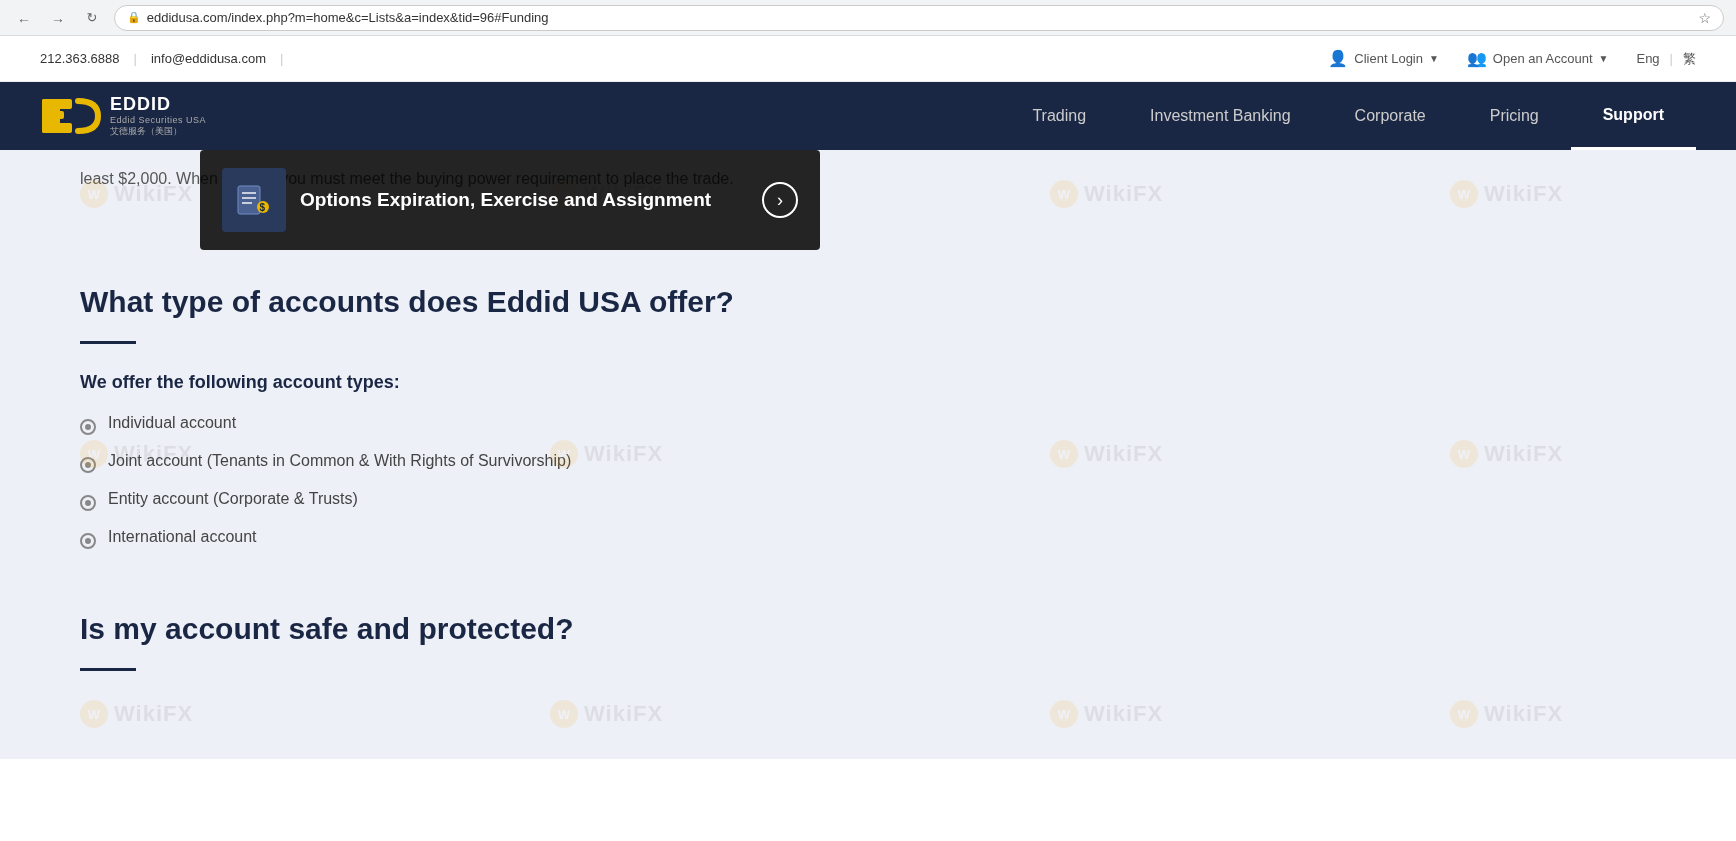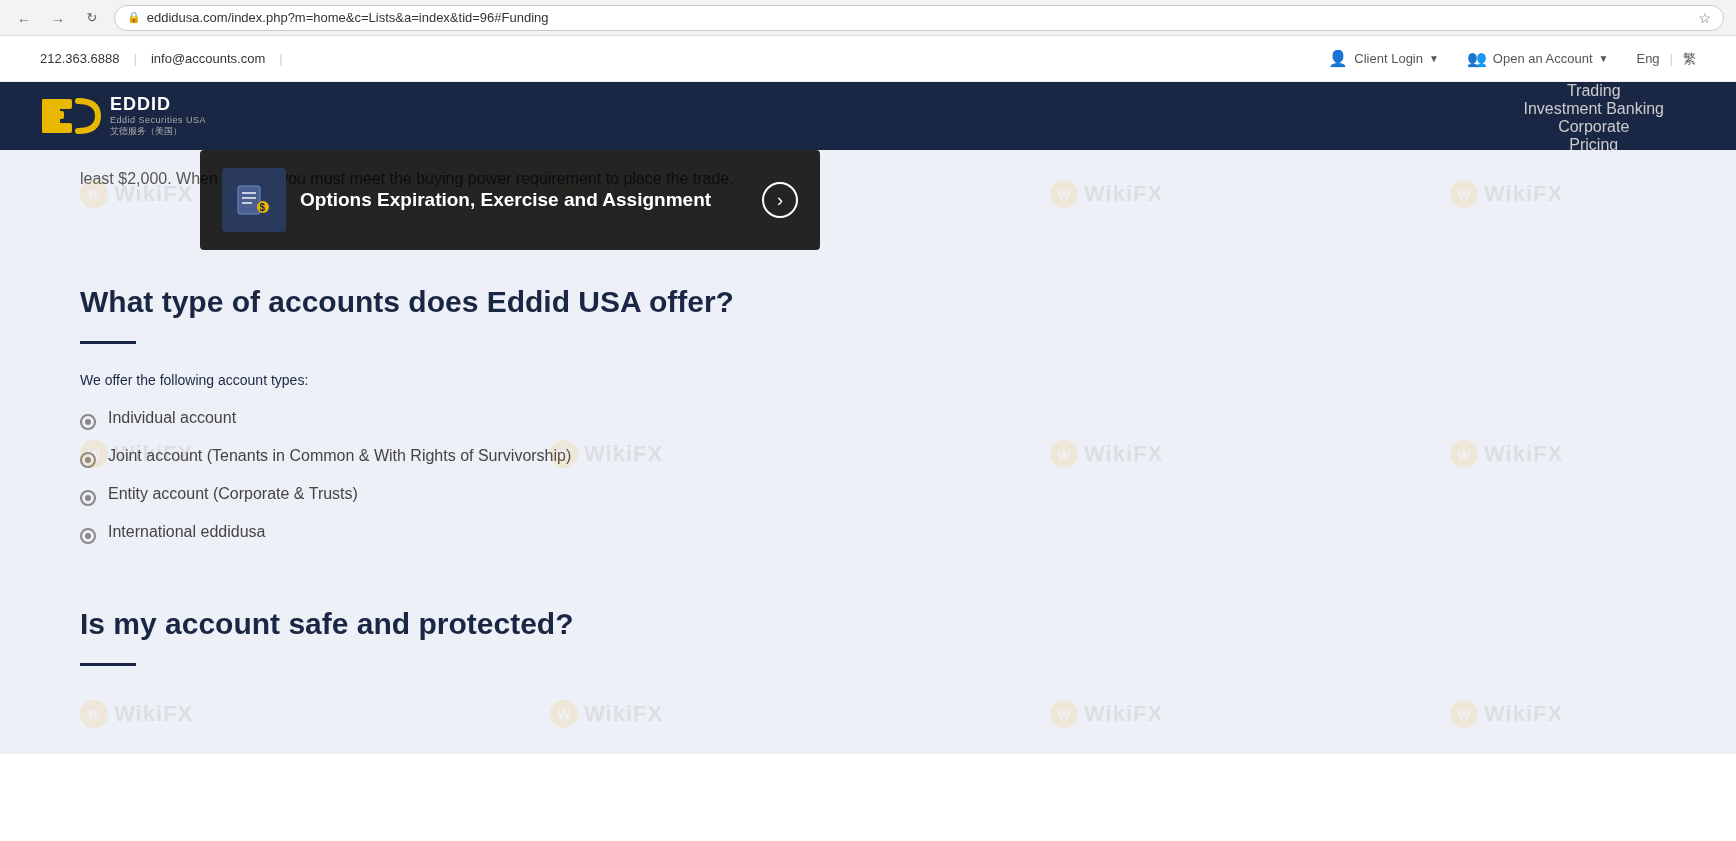--- a/index.html
+++ b/index.html
@@ -97,21 +97,20 @@
       position: relative;
     }
     .logo-text-block { display: flex; flex-direction: column; }
     .logo-name { font-size: 18px; font-weight: 800; color: #fff; letter-spacing: 1px; }
     .logo-sub { font-size: 9px; color: #aaa; letter-spacing: 0.5px; }
     .logo-sub-cn { font-size: 9px; color: #aaa; }
 
     .nav-items {
       display: flex; align-items: center; gap: 0;
       height: 100%;
-      flex-direction: column;
     }
     .nav-item {
       color: #ccc;
       font-size: 16px;
       padding: 0 32px;
       height: 100%;
       display: flex; align-items: center;
       cursor: pointer;
       white-space: nowrap;
       position: relative;
@@ -216,22 +215,22 @@
       margin-bottom: 20px;
       line-height: 1.3;
     }
     .section-divider {
       width: 56px;
       height: 3px;
       background: #1a2744;
       margin-bottom: 28px;
     }
     .section-subtitle {
-      font-size: 14px;
-      font-weight: 400;
+      font-size: 18px;
+      font-weight: 700;
       color: #1a2744;
       margin-bottom: 18px;
     }
     .account-list {
       list-style: none;
       padding: 0;
       margin: 0;
     }
     .account-list li {
       font-size: 16px;
@@ -271,21 +270,21 @@
   <div class="browser-address-bar">
     <span class="browser-lock">🔒</span>
     <span class="browser-url">eddidusa.com/index.php?m=home&amp;c=Lists&amp;a=index&amp;tid=96#Funding</span>
     <span class="browser-star">☆</span>
   </div>
 </div>
 
 <div class="top-bar">
   <span class="top-bar-phone">212.363.6888</span>
   <span class="top-bar-sep">|</span>
-  <span class="top-bar-email">info@accounts.com</span>
+  <span class="top-bar-email">info@eddidusa.com</span>
   <span class="top-bar-sep">|</span>
   <div class="top-bar-right">
     <div class="top-bar-login">
       <span style="font-size:16px;">👤</span>
       <span>Client Login</span>
       <span style="font-size:10px;">▼</span>
     </div>
     <div class="top-bar-open-account">
       <span style="font-size:16px;">👥</span>
       <span>Open an Account</span>
@@ -431,21 +430,21 @@
       <li>
         <div class="bullet-circle">
             <div class="bullet-dot"></div>
           </div>
         <span>Entity account (Corporate &amp; Trusts)</span>
       </li>
       <li>
         <div class="bullet-circle">
             <div class="bullet-dot"></div>
           </div>
-        <span>International eddidusa</span>
+        <span>International account</span>
       </li>
     </ul>
   </div>
 
   <div class="section2">
     <h2 class="section-title">Is my account safe and protected?</h2>
     <div class="section-divider"></div>
   </div>
 
 </div>

